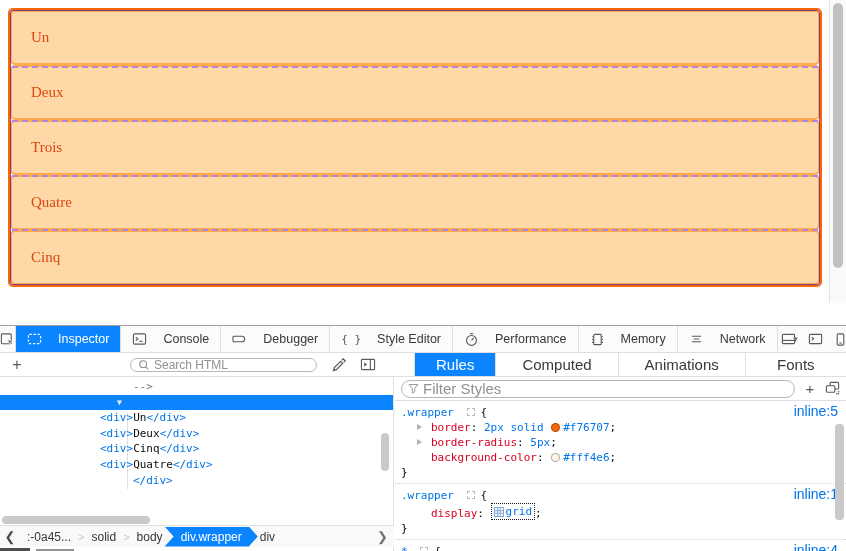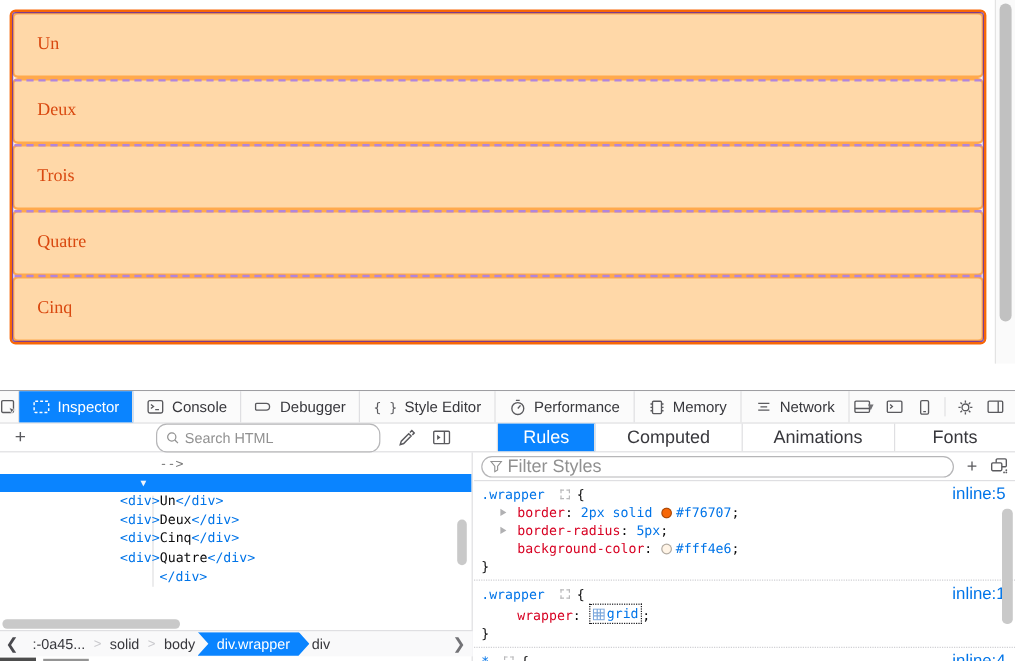--- a/index.html
+++ b/index.html
@@ -28,36 +28,36 @@
 
   
   .devtools { position:absolute; left:0; top:325px; width:846px; height:226px;
               background:#fff; border-top:1px solid #9e9ea2; color:#38383d; }
 
   
   .tabbar { height:27px; display:flex; align-items:stretch; background:#fbfbfb;
             border-bottom:1px solid #dfdfe2; }
   .pick-btn { width:34px; display:flex; align-items:center; justify-content:center;
               border-right:1px solid #dfdfe2; }
-  .tab { display:flex; align-items:center; gap:6px; padding:0 11px;
+  .tab { display:flex; align-items:center; gap:16px; padding:0 11px;
          border-right:1px solid #dfdfe2; font-size:12.5px; white-space:nowrap; }
   .tab.selected { background:#0a84ff; color:#fff; }
   .tab-icons-right { margin-left:auto; display:flex; align-items:center; padding-right:3px; }
   .tbtn { width:25px; height:26px; display:flex; align-items:center; justify-content:center; }
   .caret { font-size:8px; color:#737377; margin-left:-4px; }
   .vsep { width:1px; height:16px; background:#dfdfe2; margin:0 4px; align-self:center; }
   .ico { stroke:#5a5a5e; fill:none; stroke-width:1.2; }
   .ico-w { stroke:#fff; fill:none; stroke-width:1.3; }
 
   
   .row2 { height:24px; display:flex; border-bottom:1px solid #dfdfe2; }
   .row2-left { width:415px; position:relative; display:flex; align-items:center;
                border-right:1px solid #dfdfe2; flex:none; }
   .add-btn { width:34px; text-align:center; font-size:16px; color:#5a5a5e; line-height:22px; }
-  .search-pill { position:absolute; left:130px; width:187px; height:24px; border-radius:9px;
+  .search-pill { position:absolute; left:130px; width:187px; height:14px; border-radius:9px;
                  border:1px solid #b6b6b8; background:#fff; display:flex; align-items:center;
                  padding:0 7px; gap:4px; }
   .search-pill input { border:none; outline:none; width:140px; font-size:12px;
                        font-family:"Liberation Sans",sans-serif; color:#38383d; background:transparent; }
   .search-pill input::placeholder, .filter-pill input::placeholder { color:#919191; }
   .tool-eyedropper { position:absolute; left:331px; }
   .tool-threepane  { position:absolute; left:360px; }
   .row2-right { flex:1; display:flex; }
   .side-tab { display:flex; align-items:center; justify-content:center; font-size:15px;
               border-right:1px solid #dfdfe2; }
@@ -392,21 +392,21 @@
         </div>
         <div class="rline"><span>}</span></div>
 
         <div class="rule-div"></div>
 
         <div class="rline">
           <span class="sel-name">.wrapper</span><span> </span><span class="dashed-sq"></span><span>{</span>
           <span class="r-loc">inline:1</span>
         </div>
         <div class="decl">
-          <span class="prop">wrapper</span><span>: </span><span class="grid-box">
+          <span class="prop">display</span><span>: </span><span class="grid-box">
               <span>
                 <svg width="10" height="10" viewBox="0 0 10 10" style="stroke:#7da8dc;fill:none;stroke-width:1;">
                   <rect x=".5" y=".5" width="9" height="9"></rect>
                   <path d="M3.7.5v9M6.3.5v9M.5 3.7h9M.5 6.3h9"></path>
                 </svg>
               </span>
               <span class="val">grid</span>
             </span><span>;</span>
         </div>
         <div class="rline"><span>}</span></div>

